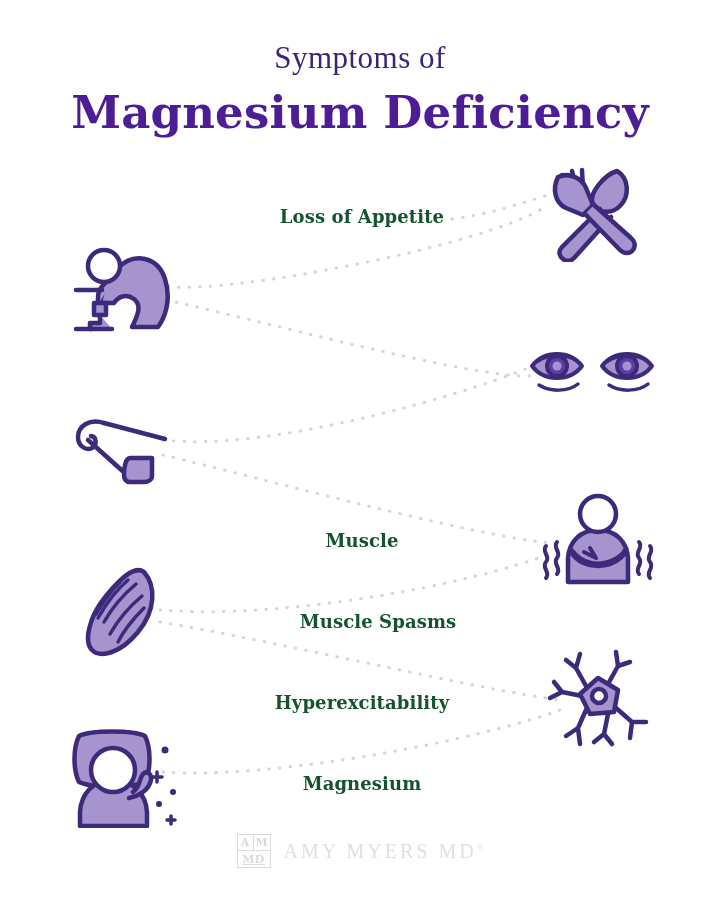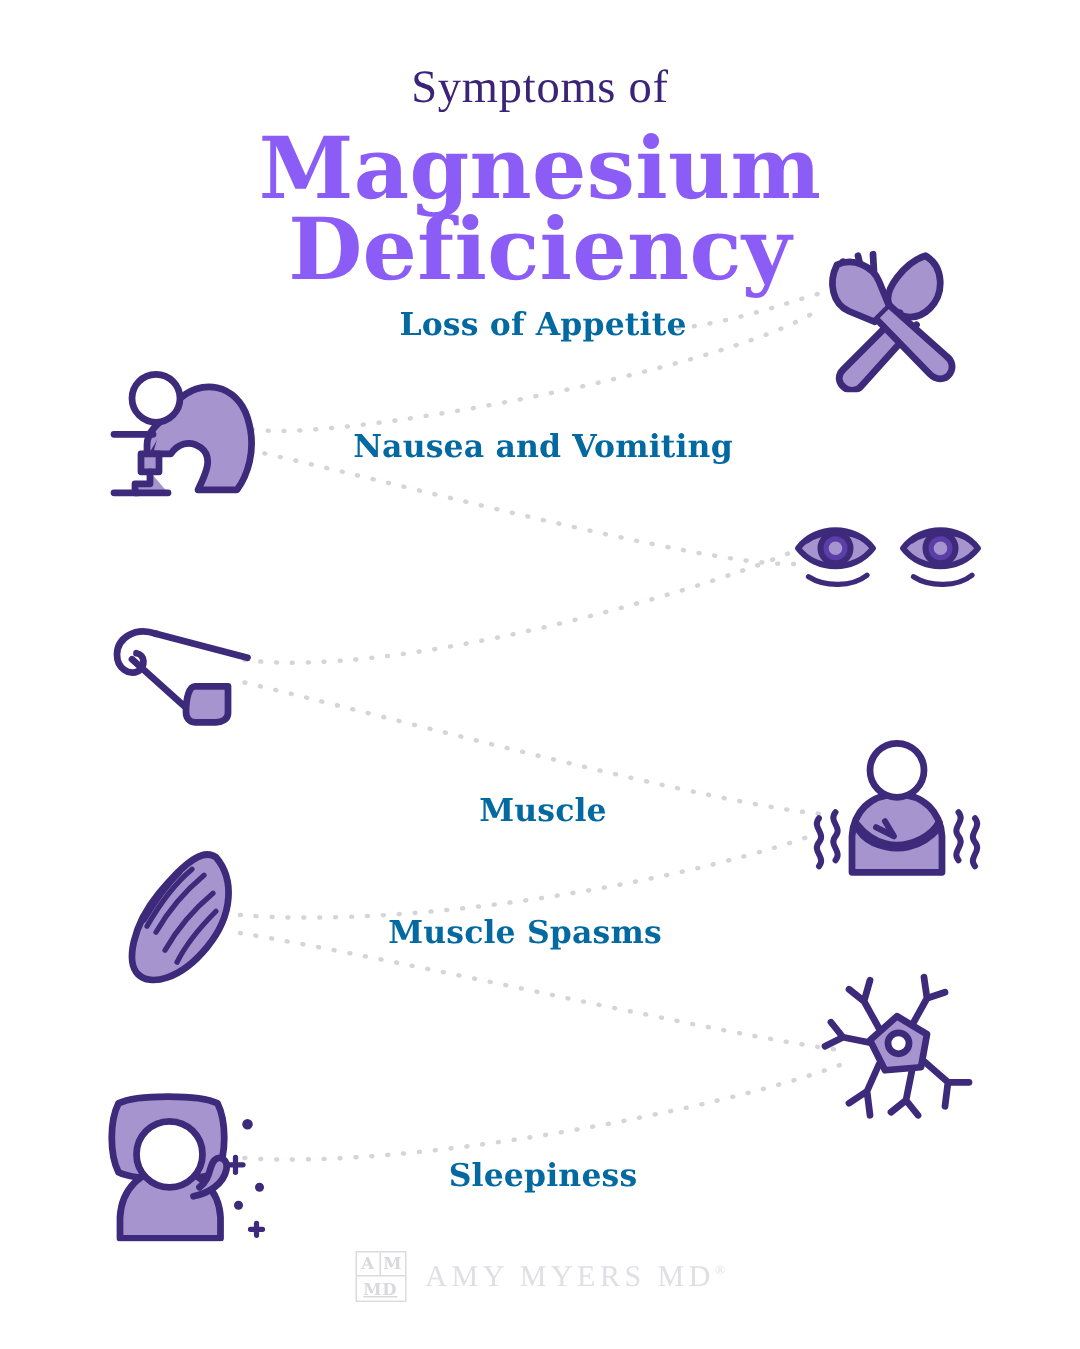--- a/index.html
+++ b/index.html
@@ -30,24 +30,24 @@
     font-family: "Liberation Serif", serif;
     font-weight: 400;
     font-size: 31px;
     line-height: 56px;
     letter-spacing: 0.5px;
     color: #3b2377;
   }
   #title-line-2 {
     font-family: "DejaVu Serif", serif;
     font-weight: 700;
-    font-size: 57px;
+    font-size: 45px;
     line-height: 54px;
     letter-spacing: 0.2px;
-    color: #8b5cf6;
+    color: #4c1d95;
   }
 
   
   #connectors {
     position: absolute;
     inset: 0;
     width: 720px;
     height: 899px;
     pointer-events: none;
   }
@@ -57,23 +57,23 @@
     stroke-width: 3;
     stroke-linecap: round;
     stroke-dasharray: 0.6 10;
   }
 
   
   .symptom-label {
     position: absolute;
     font-family: "DejaVu Serif", serif;
     font-weight: 700;
-    font-size: 21px;
+    font-size: 18px;
     letter-spacing: 0.1px;
-    color: #0369a1;
+    color: #14532d;
     white-space: nowrap;
     transform: translate(-50%, -50%);
   }
 
   
   .icon-wrap {
     position: absolute;
     transform: translate(-50%, -50%);
   }
 
@@ -137,24 +137,24 @@
     <path class="connector-line" d="M168 286 C 215 296, 480 248, 545 207"></path>
     <path class="connector-line" d="M166 300 C 250 318, 470 378, 530 376"></path>
     <path class="connector-line" d="M163 440 C 260 452, 450 400, 528 368"></path>
     <path class="connector-line" d="M163 455 C 260 478, 480 538, 552 543"></path>
     <path class="connector-line" d="M160 610 C 280 620, 470 585, 552 553"></path>
     <path class="connector-line" d="M160 622 C 280 642, 480 690, 560 700"></path>
     <path class="connector-line" d="M163 772 C 270 780, 480 740, 560 710"></path>
   </svg>
 
   <div class="symptom-label" style="left:362px; top:216px;">Loss of Appetite</div>
-  <div class="symptom-label" style="left:362px; top:297px;">Nausea and Vomiting</div>
   <div class="symptom-label" style="left:362px; top:540px;">Muscle</div>
-  <div class="symptom-label" style="left:350px; top:621px;">Muscle Spasms</div>
-  <div class="symptom-label" style="left:362px; top:783px;">Sleepiness</div>
+  <div class="symptom-label" style="left:378px; top:621px;">Muscle Spasms</div>
+  <div class="symptom-label" style="left:362px; top:702px;">Hyperexcitability</div>
+  <div class="symptom-label" style="left:362px; top:783px;">Magnesium</div>
 
   <div class="icon-wrap" style="left:590px; top:212px;">
     <svg width="104" height="104" viewBox="0 0 104 104">
       <g fill="#a594ce" stroke="#3d2a7a" stroke-width="4.5" stroke-linejoin="round" stroke-linecap="round">
 
         <path d="M79 13 C 91 20, 92 38, 82 48 C 73 57, 60 55, 55 46 C 50 36, 66 17, 79 13 Z"></path>
         <path d="M62 51 L 24 89 C 20 93, 21 98, 25 101 C 29 104, 34 103, 37 99 L 73 59"></path>
 
         <path d="M24 17 L 30 33"></path>
         <path d="M34 13 L 38 30"></path>

